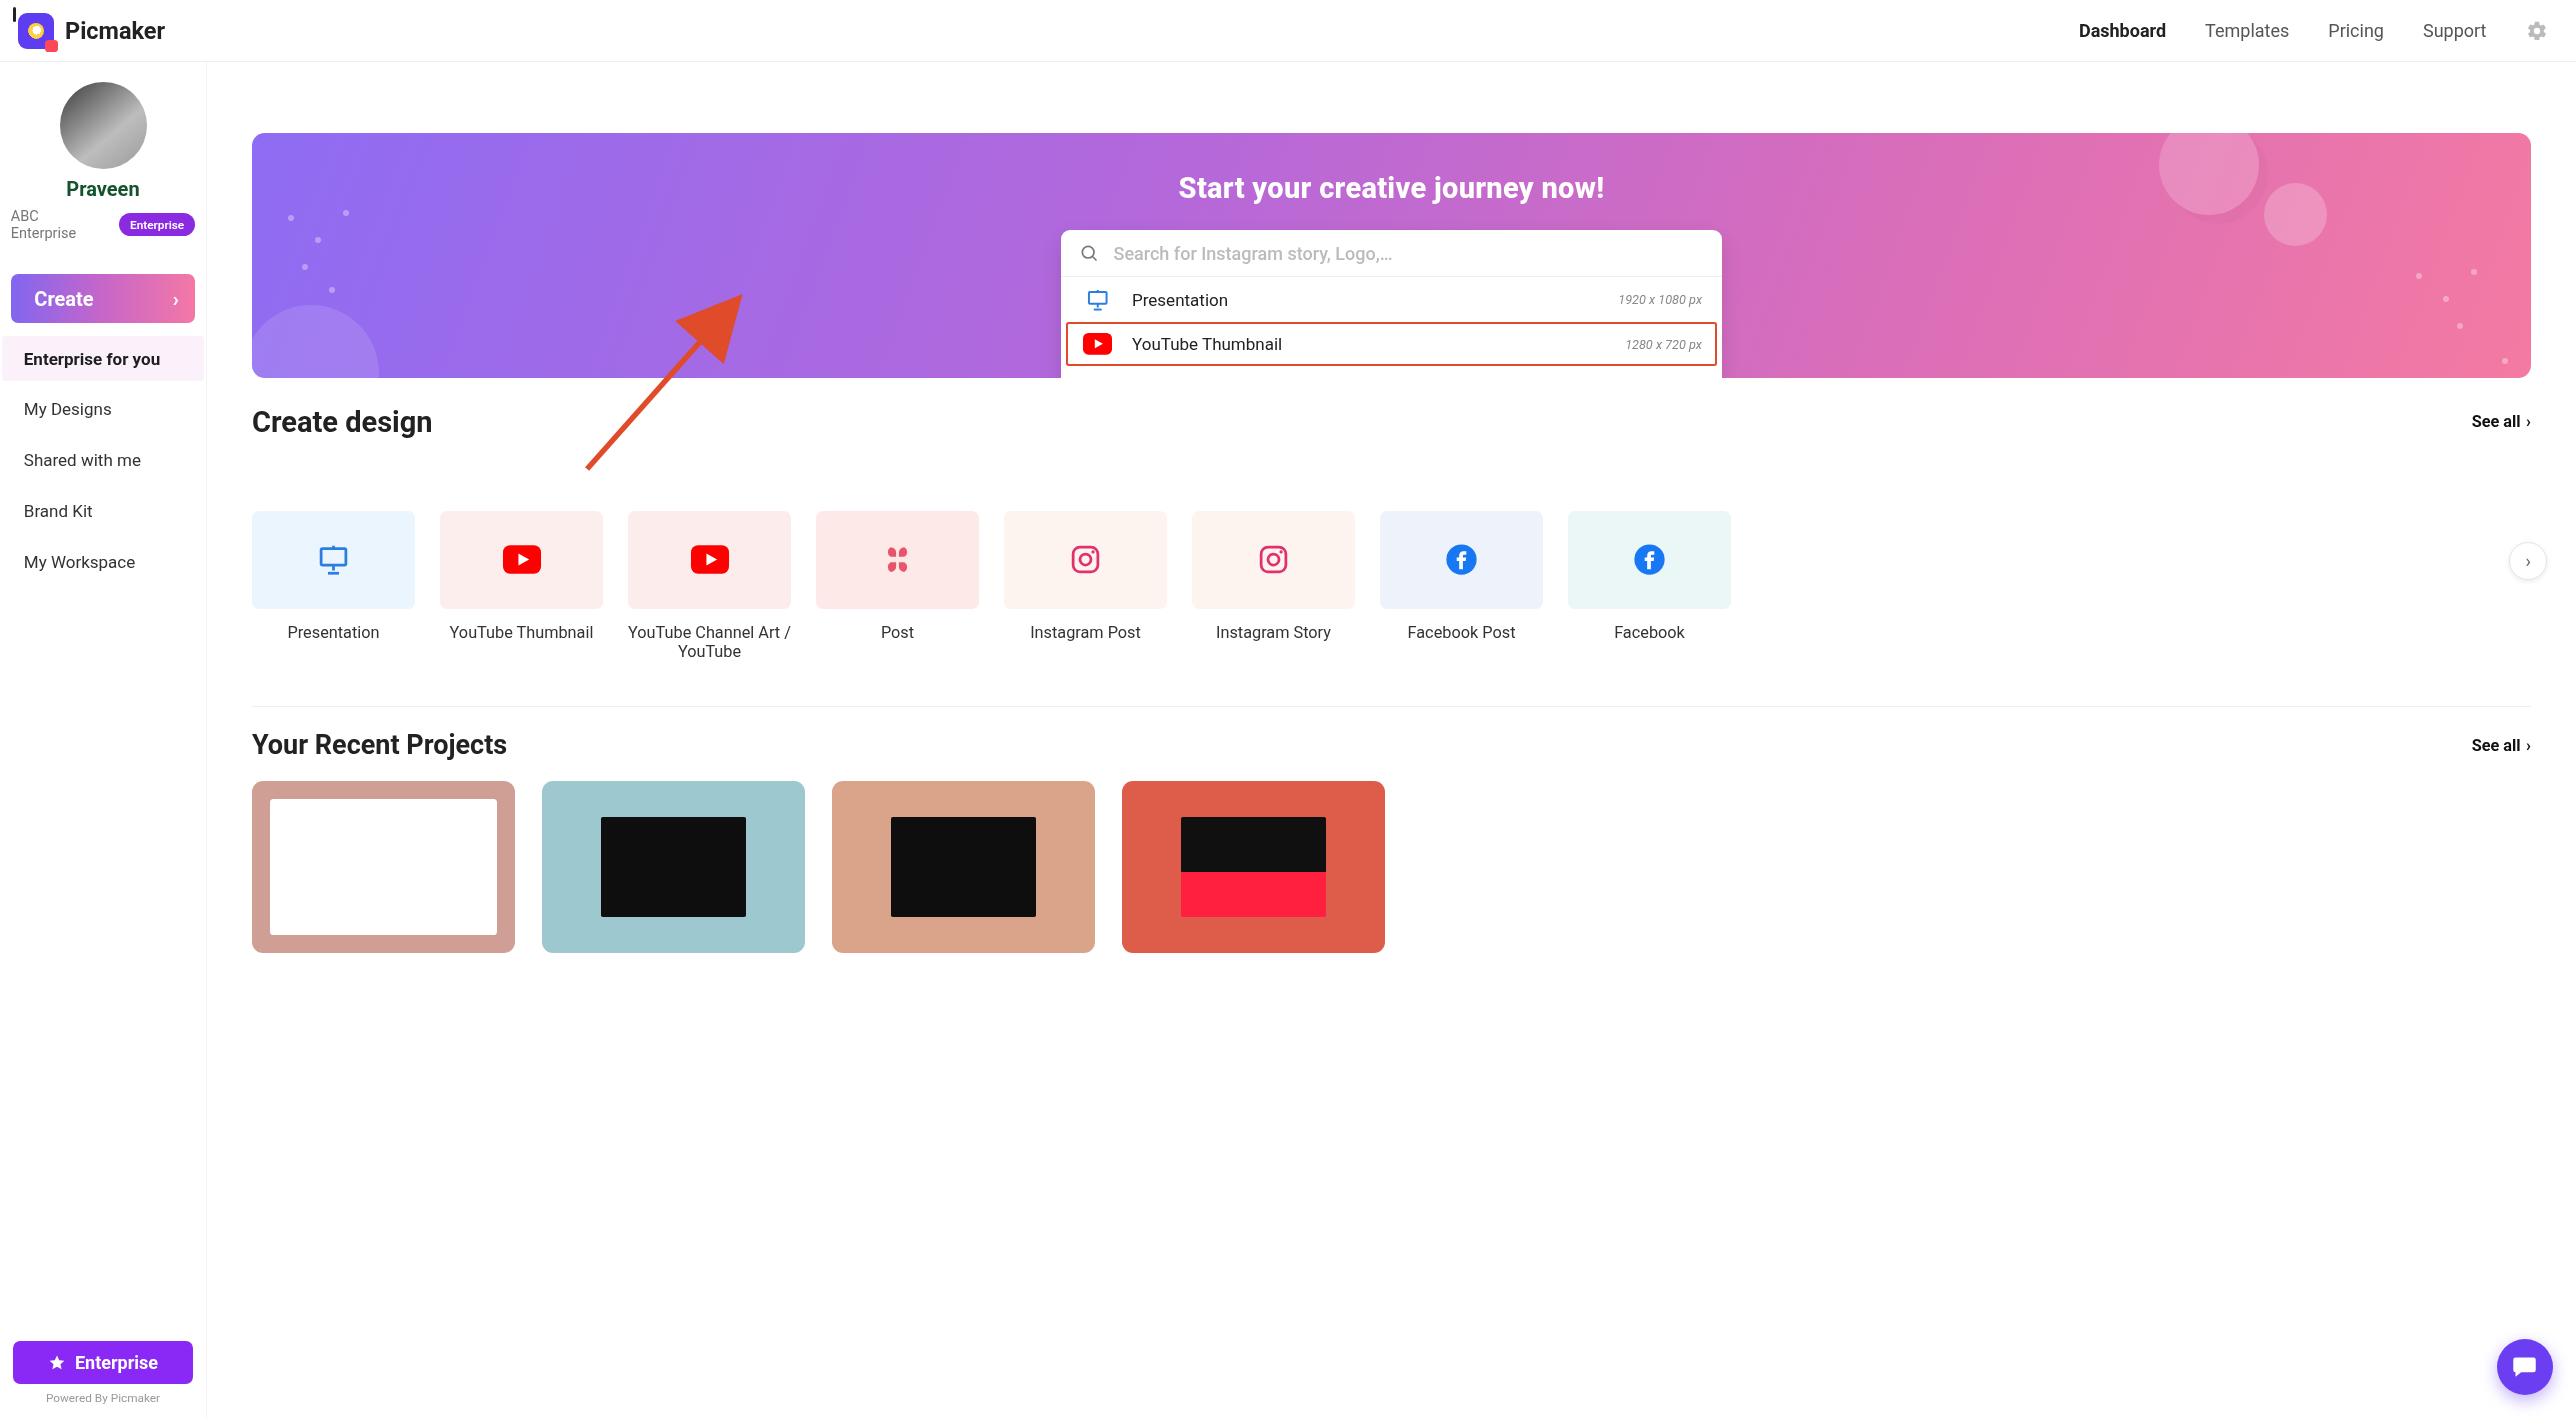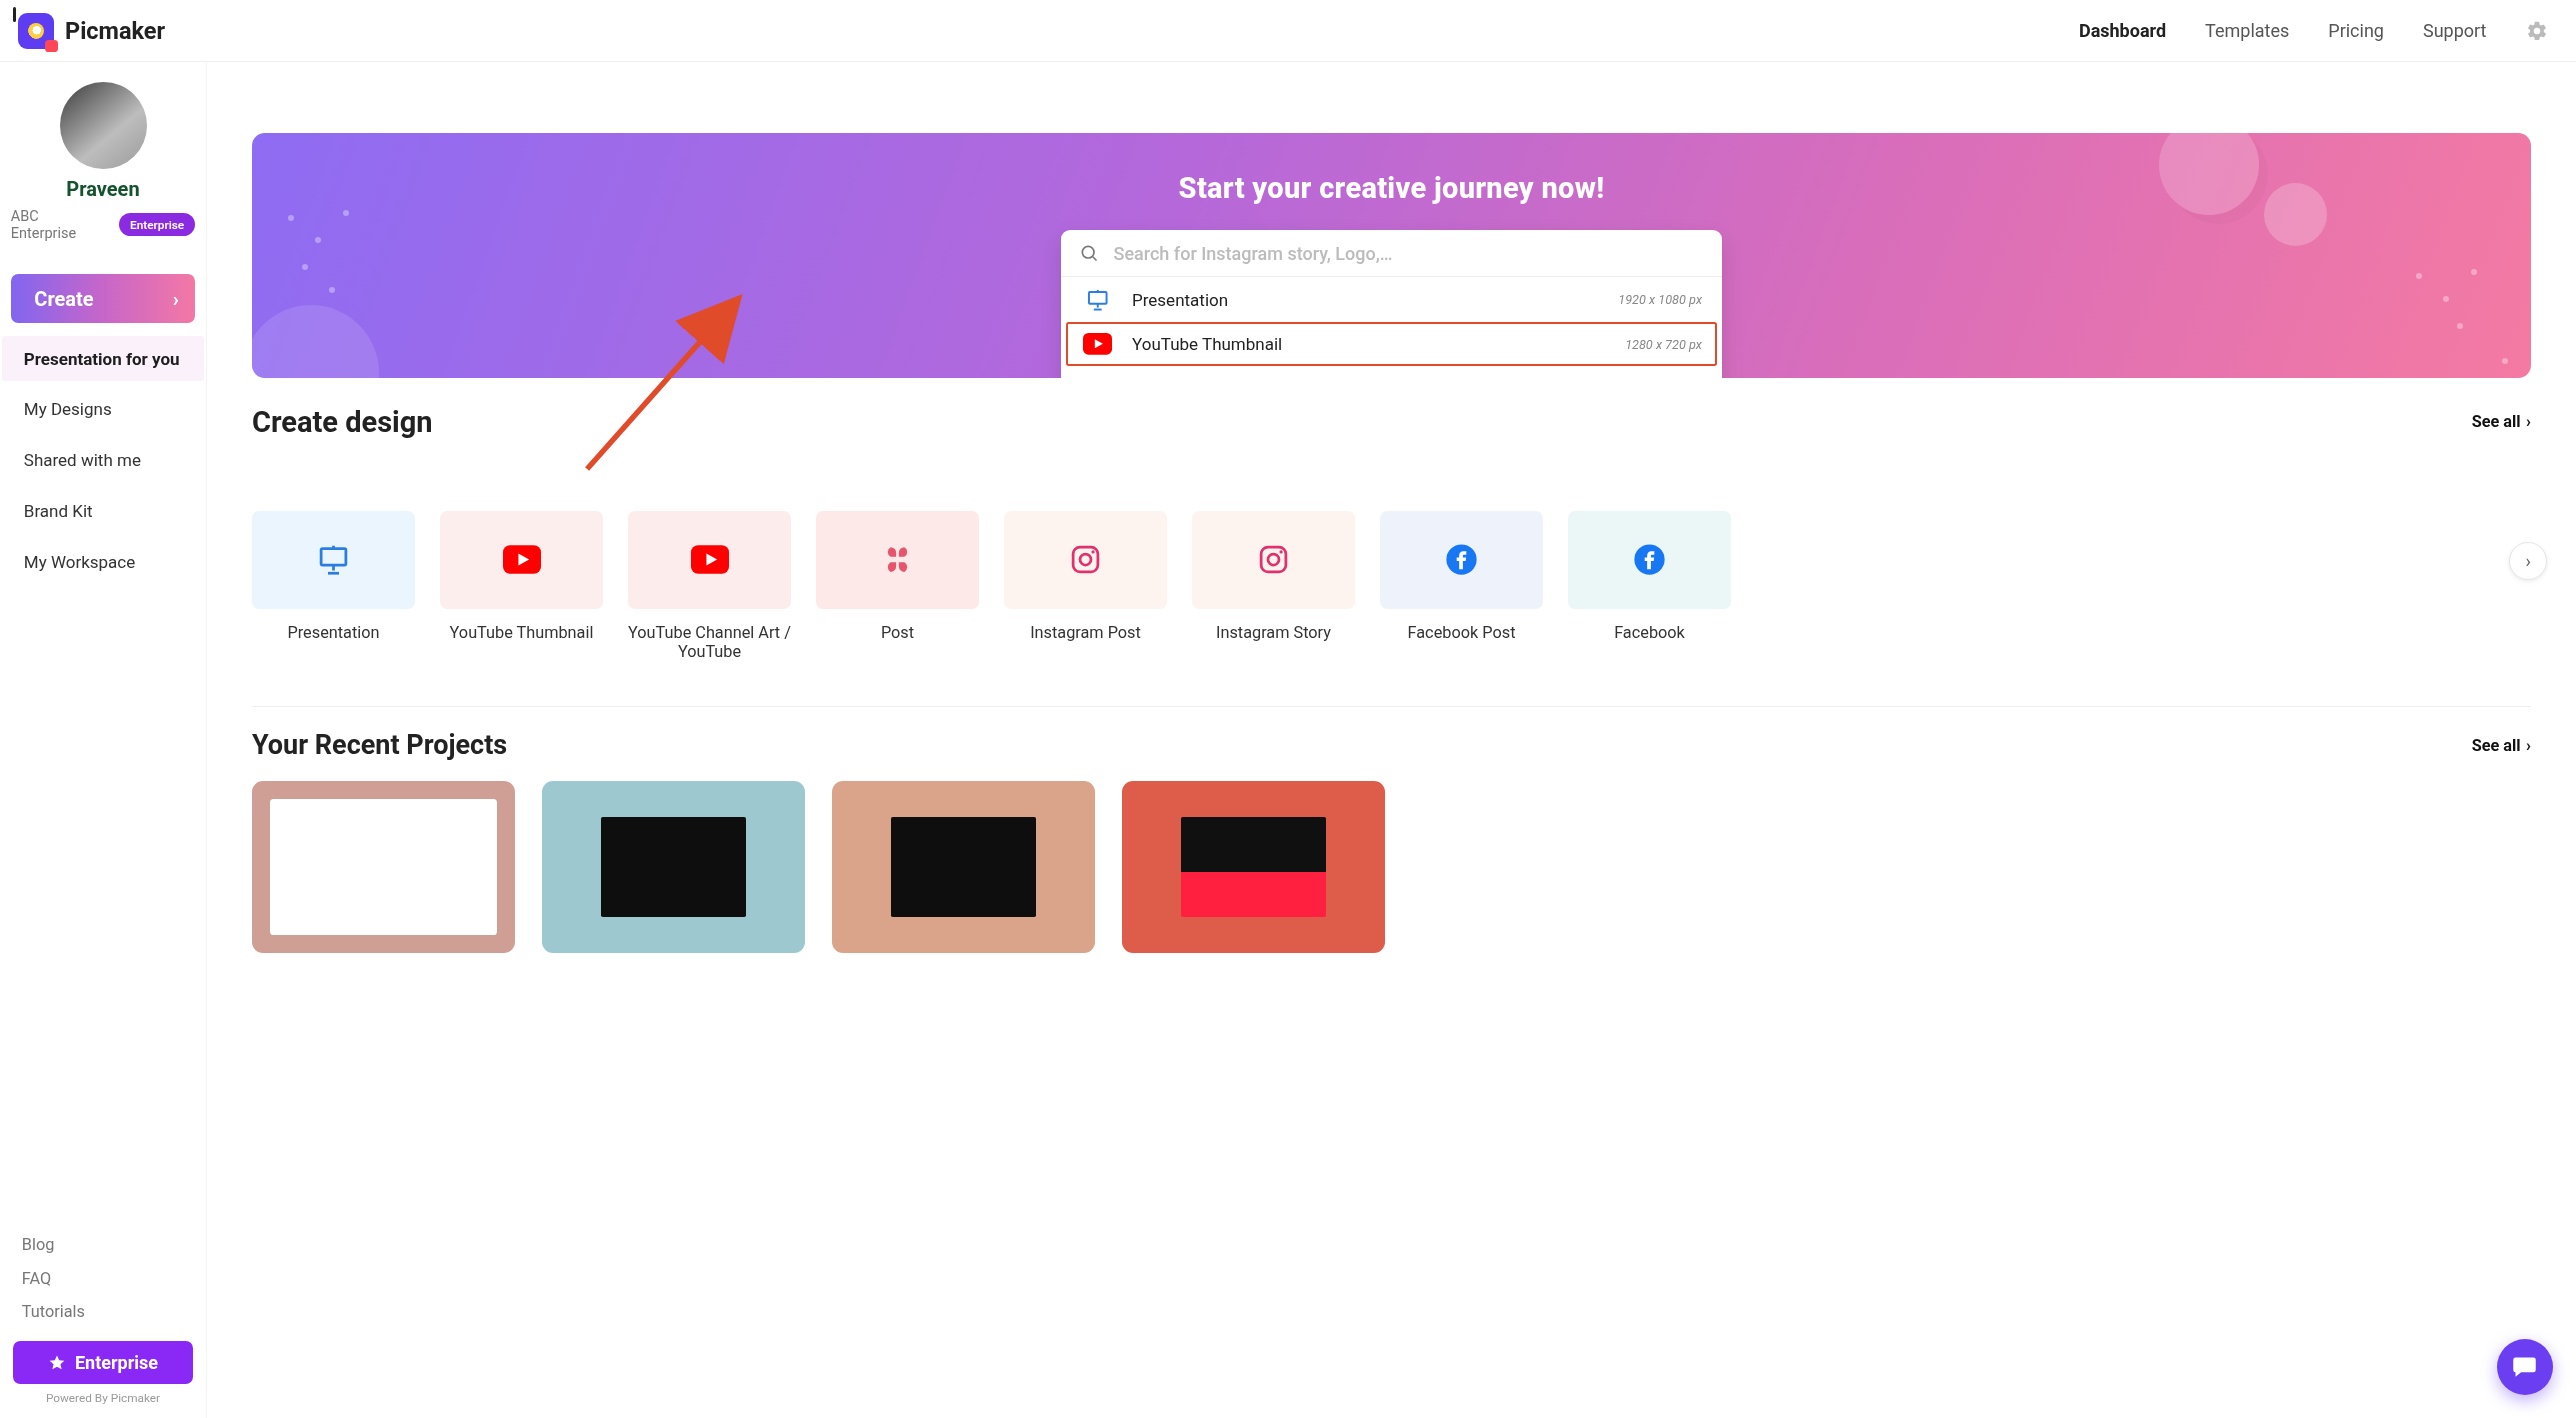--- a/index.html
+++ b/index.html
@@ -126,32 +126,27 @@
         <div class="org-row">
           <span class="org-name">ABC Enterprise</span>
           <span class="enterprise-pill">Enterprise</span>
         </div>
       </div>
       <div class="create-btn">
         <span>Create</span>
         <span class="chev">›</span>
       </div>
       <div class="nav">
-        <div class="nav-item active">Presentation for you</div>
+        <div class="nav-item active">Enterprise for you</div>
         <div class="nav-item">My Designs</div>
         <div class="nav-item">Shared with me</div>
         <div class="nav-item">Brand Kit</div>
         <div class="nav-item">My Workspace</div>
       </div>
       <div class="sidebar-spacer"></div>
-      <div class="sidebar-bottom">
-        <span class="sidebar-link">Blog</span>
-        <span class="sidebar-link">FAQ</span>
-        <span class="sidebar-link">Tutorials</span>
-      </div>
       <div class="enterprise-btn">
         <span class="star">
           <svg viewBox="0 0 24 24" width="18" height="18" fill="#fff">
               <path d="M12 2l2.9 6.3 6.9.6-5.2 4.6 1.6 6.8L12 17l-6.2 3.3 1.6-6.8L2.2 8.9l6.9-.6z"></path>
             </svg>
         </span>
         <span>Enterprise</span>
       </div>
       <div class="powered">Powered By Picmaker</div>
     </div>

